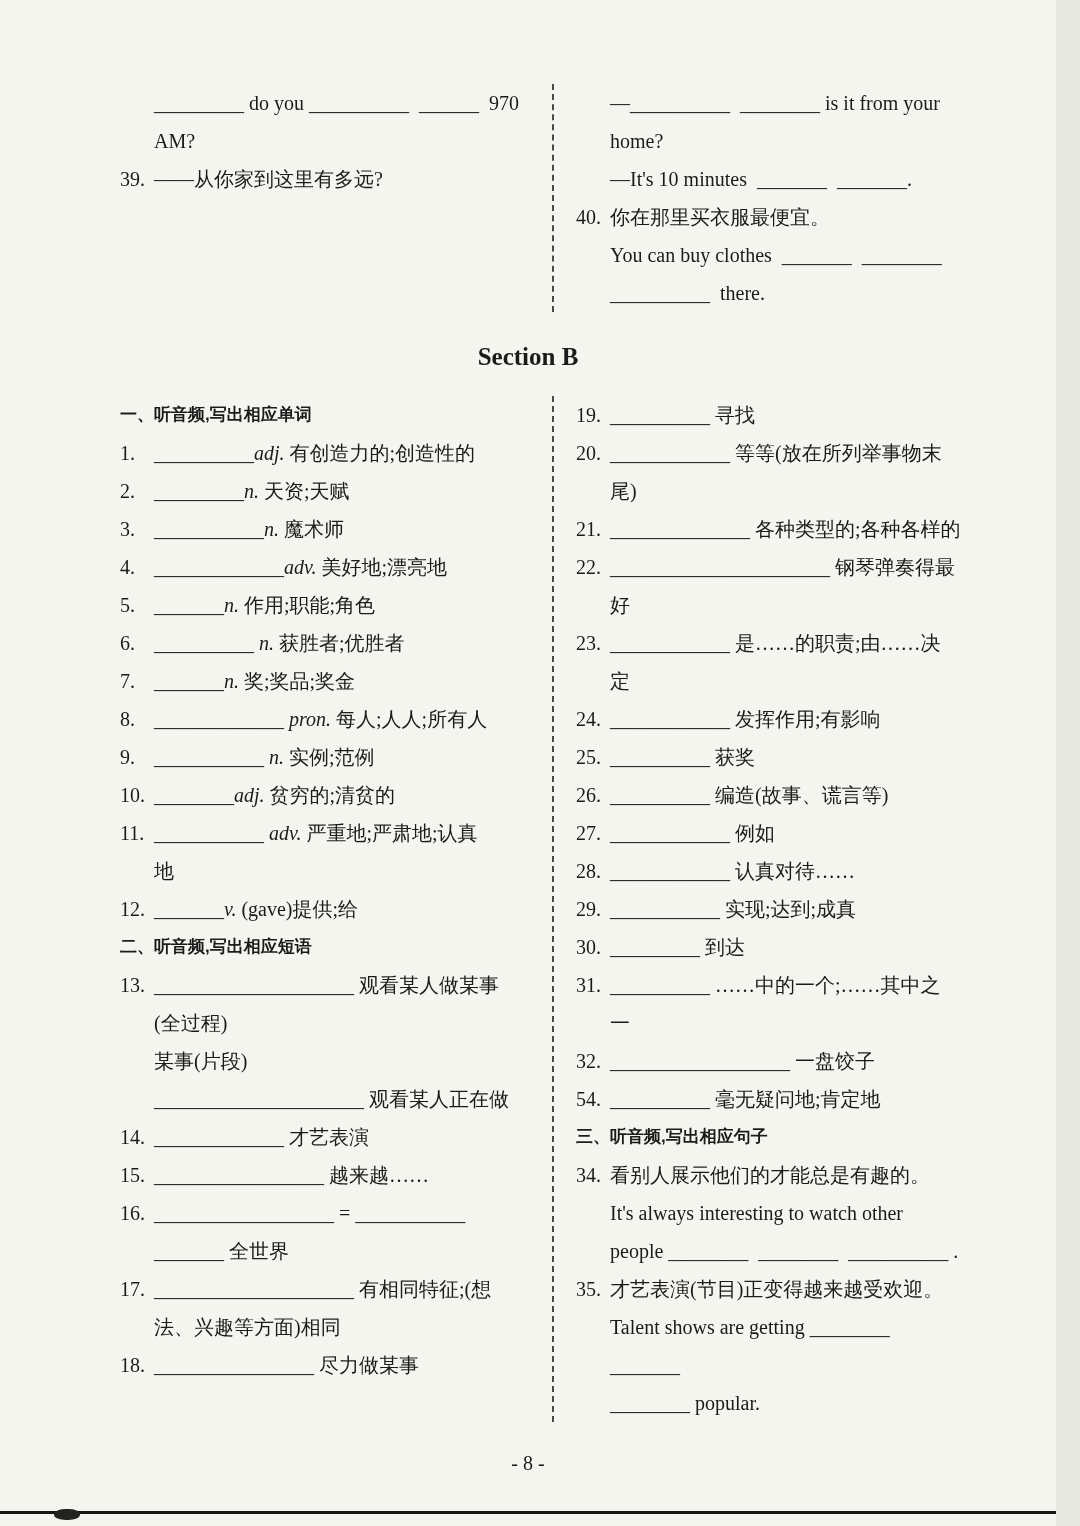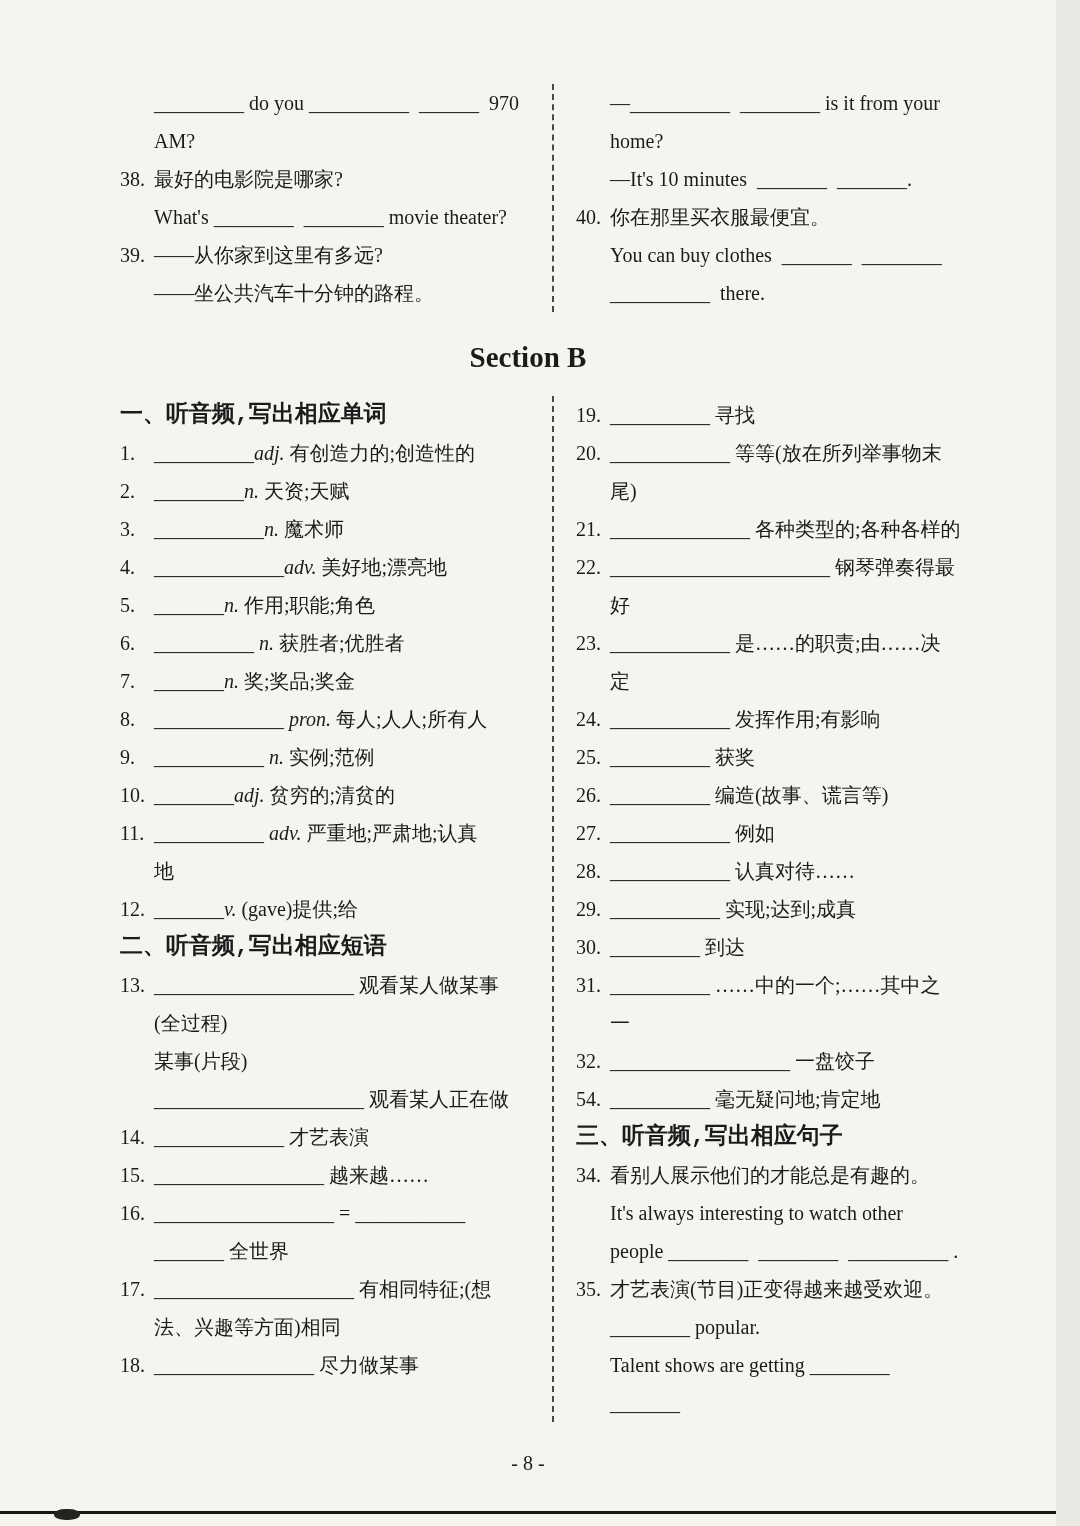--- a/index.html
+++ b/index.html
@@ -14,51 +14,46 @@
   .cols{display:flex;margin-left:120px;margin-right:88px;}
   .col-left{width:432px;box-sizing:border-box;padding-right:16px;}
   .divider{border-left:2px dashed #4a4a4a;align-self:stretch;width:0;}
   .col-right{flex:1;box-sizing:border-box;padding-left:22px;}
   .line{line-height:38px;padding-left:34px;white-space:pre-wrap;}
   .line.first{text-indent:-34px;}
   .line.flush{padding-left:0;}
   .num{display:inline-block;width:34px;text-indent:0;}
   .item.hdr .line{
     font-weight:bold;
-    font-family:Liberation Mono, monospace;
-    font-size:23px;
+    font-family:Liberation Sans, sans-serif;
+    font-size:17px;
   }
   .it{font-style:italic;}
   .section-title{
-    text-align:center;font-weight:bold;font-size:29px;
+    text-align:center;font-weight:bold;font-size:25px;
     margin:26px 0 20px 0;line-height:38px;
     font-family:"Liberation Serif","DejaVu Serif",serif;
   }
   .footer{text-align:center;margin-top:22px;line-height:38px;font-size:20px;}
   .scan-line{position:absolute;left:0;right:0;bottom:12px;height:3px;background:#161616;}
   .corner-blob{position:absolute;left:54px;bottom:6px;width:26px;height:11px;background:#23231f;border-radius:45%;}
 </style>
 </head>
 <body>
 
 <div class="page">
 
   <div class="cols top">
     <div class="col-left">
         <div class="item">
           <div class="line"><span>_________ do you __________  ______  970</span></div>
           <div class="line"><span>AM?</span></div>
         </div>
         <div class="item">
-          <div class="line first"><span class="num">38.</span><span>最好的电影院是哪家?</span></div>
-          <div class="line"><span>What's ________  ________ movie theater?</span></div>
-        </div>
-        <div class="item">
           <div class="line first"><span class="num">39.</span><span>——从你家到这里有多远?</span></div>
-          <div class="line"><span>——坐公共汽车十分钟的路程。</span></div>
         </div>
       </div>
     <div class="divider"></div>
     <div class="col-right">
         <div class="item">
           <div class="line"><span>—__________  ________ is it from your</span></div>
           <div class="line"><span>home?</span></div>
         </div>
         <div class="item">
           <div class="line"><span>—It's 10 minutes  _______  _______.</span></div>
@@ -196,22 +191,22 @@
         <div class="item hdr">
           <div class="line flush"><span>三、听音频,写出相应句子</span></div>
         </div>
         <div class="item">
           <div class="line first"><span class="num">34.</span><span>看别人展示他们的才能总是有趣的。</span></div>
           <div class="line"><span>It's always interesting to watch other</span></div>
           <div class="line"><span>people ________  ________  __________ .</span></div>
         </div>
         <div class="item">
           <div class="line first"><span class="num">35.</span><span>才艺表演(节目)正变得越来越受欢迎。</span></div>
+          <div class="line"><span>Talent shows are getting ________  _______</span></div>
           <div class="line"><span>________ popular.</span></div>
-          <div class="line"><span>Talent shows are getting ________  _______</span></div>
         </div>
       </div>
   </div>
 
   <div class="footer">- 8 -</div>
 
   <div class="scan-line"></div>
   <div class="corner-blob"></div>
 </div>
 

